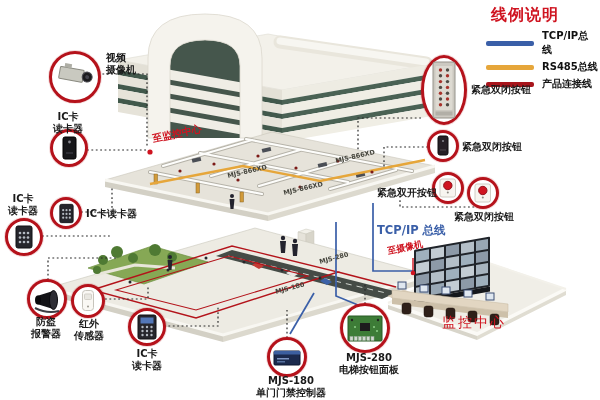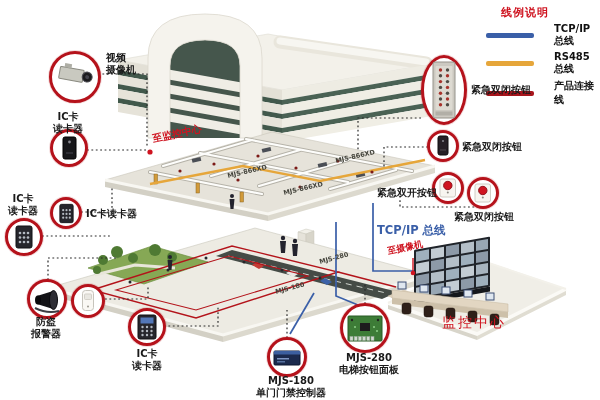--- a/index.html
+++ b/index.html
@@ -14,22 +14,22 @@
     box-shadow:0 0 0 1px rgba(181,18,27,.15);
   }
   .lbl{
     position:absolute;font-weight:bold;font-size:10px;color:#1a1a1a;line-height:1.2;
     white-space:nowrap;
   }
   .lbl.center{text-align:center;}
   .red{color:#cf1420;}
   .blue{color:#3a5fa8;}
   .legend{position:absolute;left:452px;top:5px;width:146px;}
-  .legend-title{color:#cf1420;font-weight:bold;font-size:11px;text-align:center;letter-spacing:1px;}
-  .legend-row{display:flex;align-items:center;margin:3px 0 0 34px;gap:12px;}
+  .legend-title{color:#cf1420;font-weight:bold;font-size:16px;text-align:center;letter-spacing:1px;}
+  .legend-row{display:flex;align-items:center;margin:3px 0 0 34px;}
   .legend-row svg{flex:0 0 auto;}
   .legend-row span{margin-left:8px;font-size:10px;font-weight:bold;color:#111;}
   .ann-rot{transform:rotate(-12deg);transform-origin:left bottom;font-weight:bold;position:absolute;white-space:nowrap;}
   .mc-title{position:absolute;font-weight:normal;font-size:14px;letter-spacing:2px;color:#cf1420;}
 </style>
 </head>
 <body>
 
 <div id="stage">
 
@@ -469,20 +469,24 @@
       <div>读卡器</div>
   </div>
 
   <div class="lbl" style="left:86px;top:208px;">IC卡读卡器</div>
 
   <div class="lbl center" style="left:22px;top:316px;width:48px;">
     <div>防盗</div>
       <div>报警器</div>
   </div>
 
+  <div class="lbl center" style="left:66px;top:318px;width:46px;">
+    <div>红外</div>
+      <div>传感器</div>
+  </div>
 
   <div class="lbl center" style="left:124px;top:348px;width:46px;">
     <div>IC卡</div>
       <div>读卡器</div>
   </div>
 
   <div class="lbl center" style="left:245px;top:375px;width:92px;">
     <div>MJS-180</div>
       <div>单门门禁控制器</div>
   </div>

